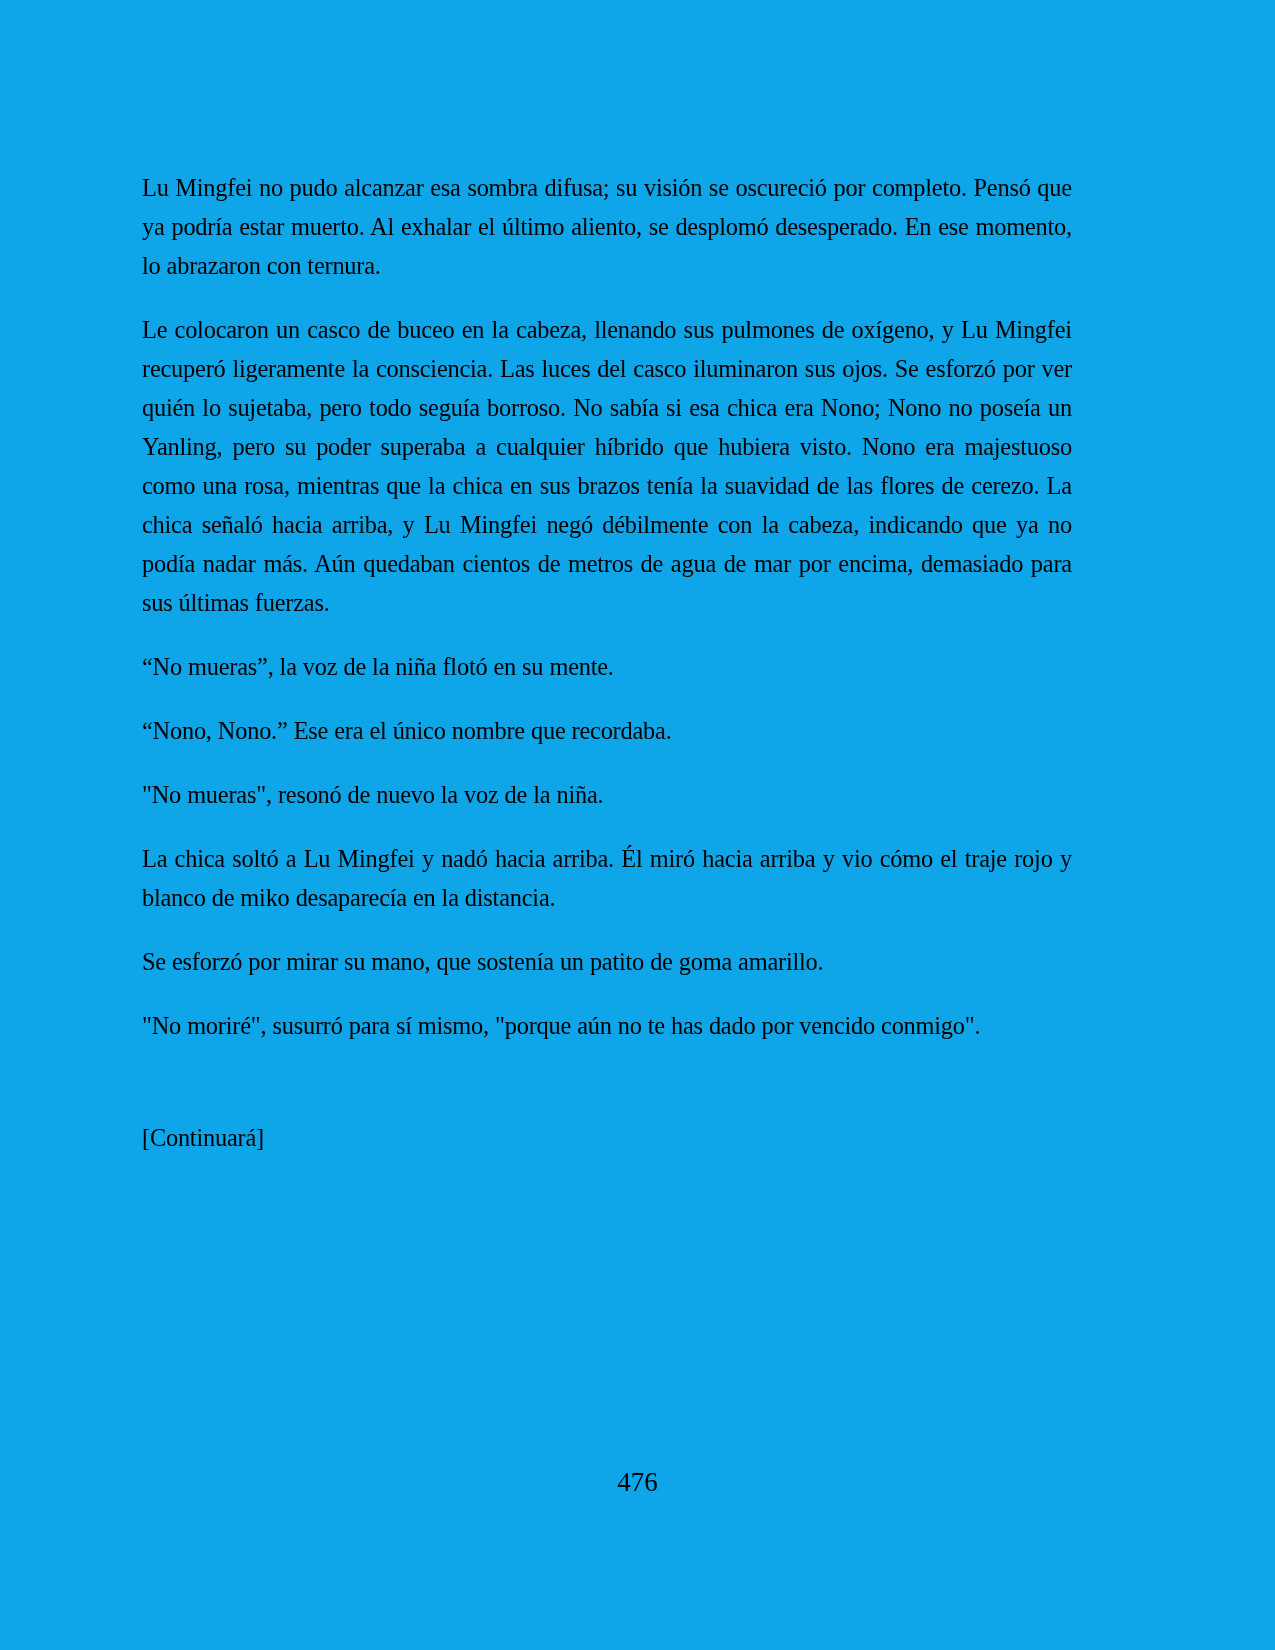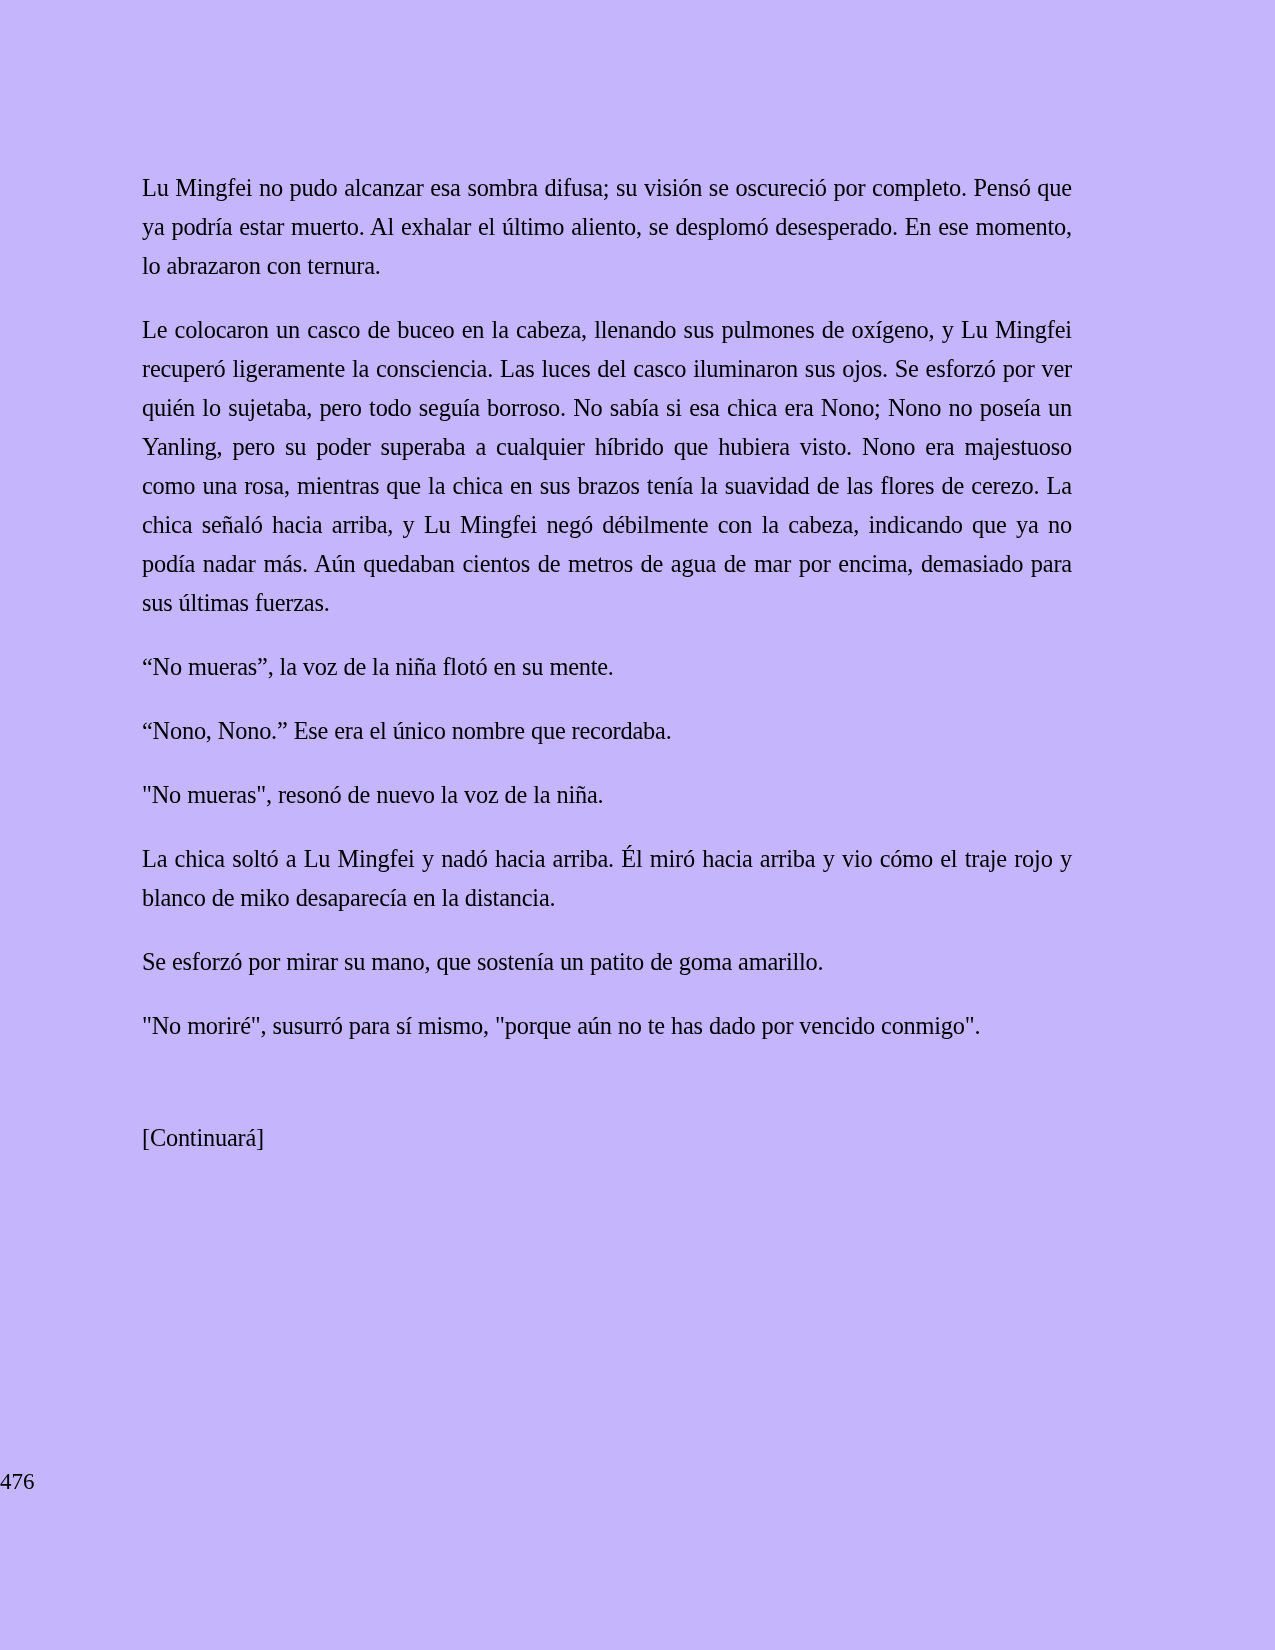--- a/index.html
+++ b/index.html
@@ -11,21 +11,21 @@
   body {
     font-family: "Liberation Serif", "DejaVu Serif", serif;
     color: #000000;
     -webkit-font-smoothing: antialiased;
   }
   .page {
     position: relative;
     width: 1275px;
     height: 1650px;
     margin: 0 auto;
-    background: #c4b5fd;
+    background: #0ea5e9;
     box-sizing: border-box;
     overflow: hidden;
   }
   .content {
     position: absolute;
     left: 142px;
     top: 168px;
     width: 930px;
   }
   .para {
@@ -53,21 +53,22 @@
     text-align: left;
     letter-spacing: -0.22px;
     transform: scaleX(0.955);
     transform-origin: left top;
   }
   .folio {
     position: absolute;
     left: 0;
     right: 0;
     top: 1468px;
-    font-size: 23px;
+    text-align: center;
+    font-size: 27px;
     line-height: 28px;
     letter-spacing: 0px;
   }
 </style>
 </head>
 <body>
 
 <div class="page">
 
   <div class="content">

